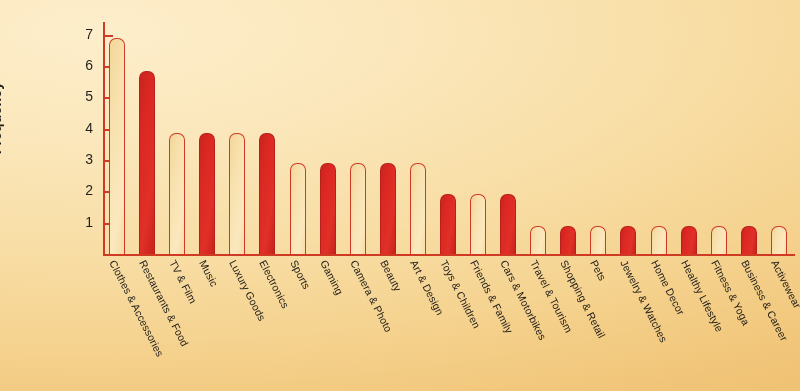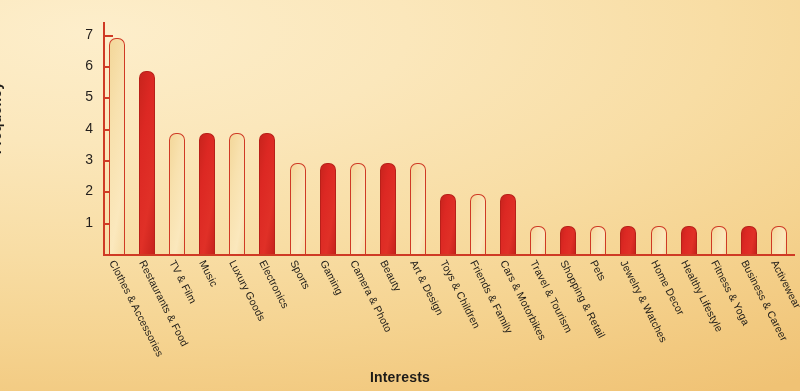--- a/index.html
+++ b/index.html
@@ -213,14 +213,13 @@
       <div class="xlabel" style="left: 466.304px;">Shopping &amp; Retail</div>
       <div class="xlabel" style="left: 496.391px;">Pets</div>
       <div class="xlabel" style="left: 526.478px;">Jewelry &amp; Watches</div>
       <div class="xlabel" style="left: 556.565px;">Home Decor</div>
       <div class="xlabel" style="left: 586.652px;">Healthy Lifestyle</div>
       <div class="xlabel" style="left: 616.739px;">Fitness &amp; Yoga</div>
       <div class="xlabel" style="left: 646.826px;">Business &amp; Career</div>
       <div class="xlabel" style="left: 676.913px;">Activewear</div>
     </div>
 
-  <div class="x-axis-title">Interests</div>
 </div>
 
 </body></html>

